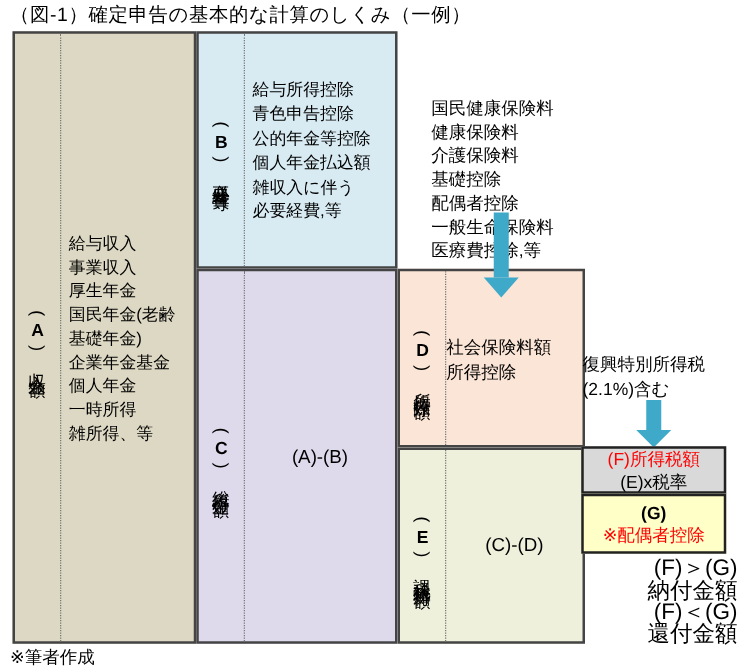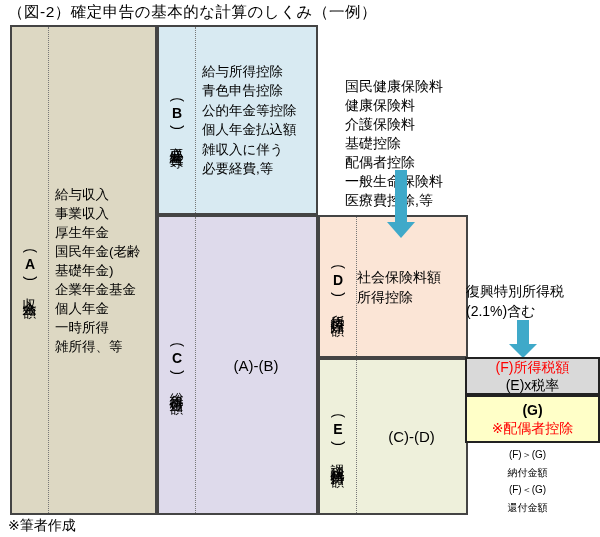--- a/index.html
+++ b/index.html
@@ -55,39 +55,39 @@
   .arrow .head {
     width: 0; height: 0; border-left: 14px solid transparent; border-right: 14px solid transparent;
     border-top: 16px solid #3fa9c9; margin: 0 auto;
   }
   .arrow-1 { left: 387px; top: 170px; width: 28px; }
   .arrow-1 .shaft { height: 52px; }
   .arrow-2 { left: 509px; top: 320px; width: 28px; }
   .arrow-2 .shaft { height: 24px; }
   .arrow-2 .head { border-left-width: 14px; border-right-width: 14px; border-top-width: 14px; }
   .result-box {
-    position: absolute; left: 465px; width: 135px; border: 2px solid #222;
+    position: absolute; left: 465px; width: 116px; border: 2px solid #222;
     display: flex; flex-direction: column; align-items: center; justify-content: center;
     font-size: 14px; line-height: 18px; text-align: center;
   }
   .box-f { top: 357px; height: 38px; background: #d9d9d9; }
   .box-g { top: 395px; height: 48px; background: #ffffc8; }
   .red-text { color: #ff0000; }
   .g-letter { font-weight: bold; }
   .comparison {
-    position: absolute; left: 465px; top: 446px; width: 125px; text-align: center;
-    font-size: 10px; line-height: 17.5px; white-space: pre-line;
+    position: absolute; left: 465px; top: 446px; width: 125px; text-align: right;
+    font-size: 18px; line-height: 17.5px; white-space: pre-line;
   }
 </style>
 </head>
 <body>
 
 <div class="stage">
 
-  <div class="title">（図-2）確定申告の基本的な計算のしくみ（一例）</div>
+  <div class="title">（図-1）確定申告の基本的な計算のしくみ（一例）</div>
 
   <div class="cell cell-a">
     <div class="vhead">
       <span class="vparen">(</span>
       <span class="vletter">A</span>
       <span class="vparen">)</span>
       <span class="vlabel">収入金額</span>
     </div>
     <div class="cell-body">
       <div class="list">給与収入

